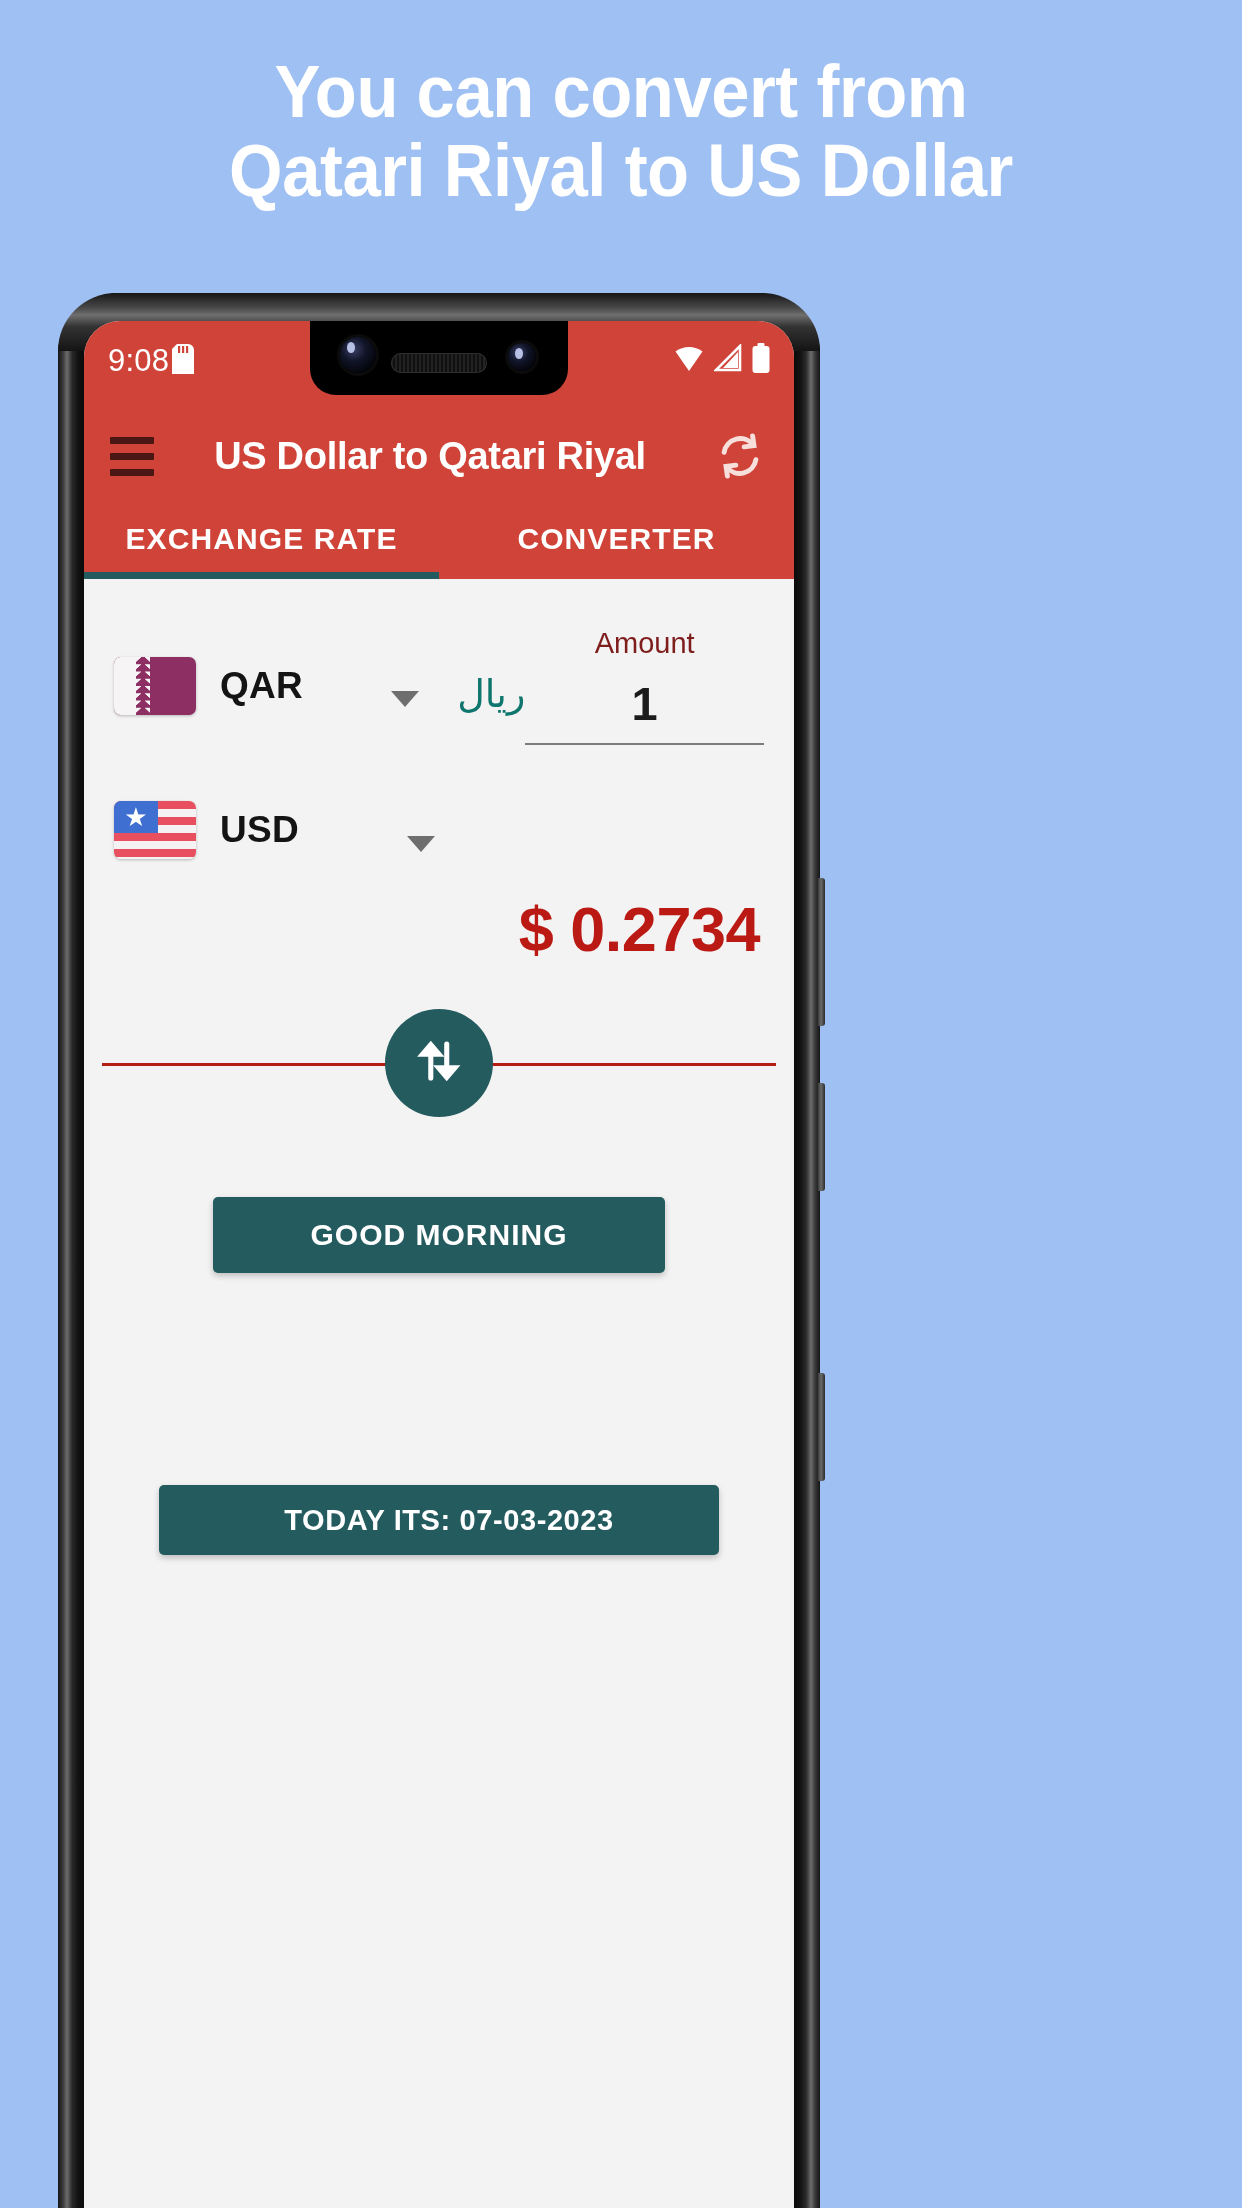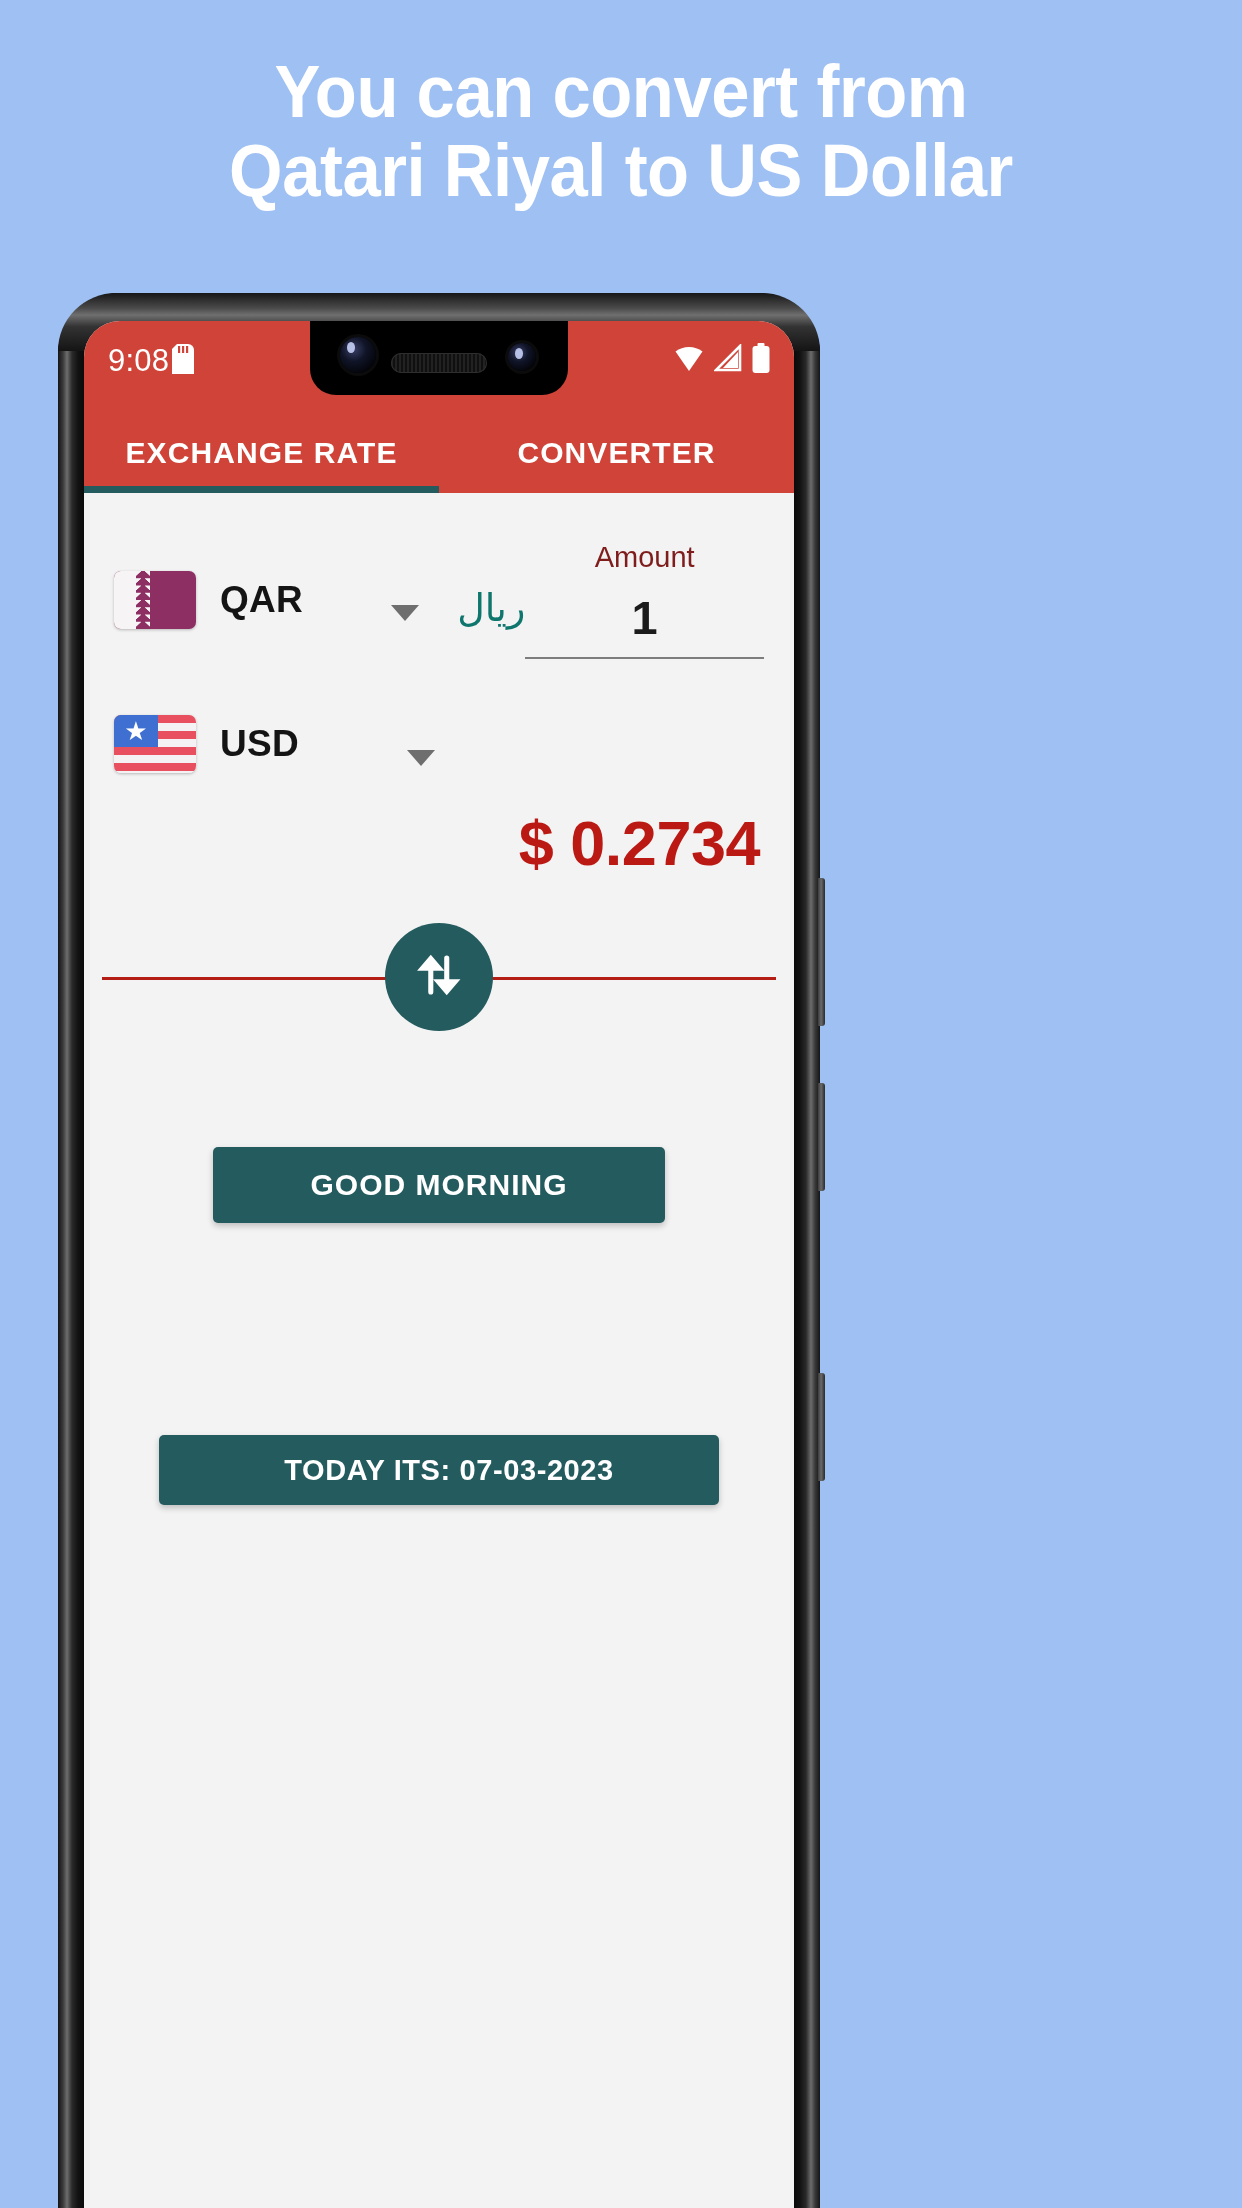--- a/index.html
+++ b/index.html
@@ -207,21 +207,21 @@
 
   .btn{
     display:block; margin:0 auto;
     background:#245B5E; color:#FFFFFF;
     border:none; border-radius:5px;
     font-family:"Liberation Sans", sans-serif;
     font-weight:bold; letter-spacing:1px;
     box-shadow:0 3px 6px rgba(0,0,0,.22);
     cursor:pointer;
   }
-  .btn-greeting{ width:452px; height:76px; font-size:30px; margin-top:116px; }
+  .btn-greeting{ width:452px; height:76px; font-size:30px; margin-top:80px; }
   .btn-date{ width:560px; height:70px; font-size:29px; margin-top:212px; letter-spacing:.6px;padding-left:20px; }
 </style>
 </head>
 <body>
 
 <div class="headline">You can convert from
 Qatari Riyal to US Dollar</div>
 
 <div class="device">
   <div class="device-top-gloss"></div>
@@ -268,20 +268,36 @@
         </span>
         <span class="ic">
           <svg width="18" height="30" viewBox="0 0 18 30">
               <rect x="5.5" y="0" width="7" height="4" rx="1" fill="#fff"></rect>
               <rect x="0.5" y="3" width="17" height="27" rx="3" fill="#fff"></rect>
             </svg>
         </span>
       </div>
     </div>
 
+    <div class="appbar">
+      <div class="hamburger">
+        <span></span>
+          <span></span>
+          <span></span>
+      </div>
+      <div class="appbar-title">US Dollar to Qatari Riyal</div>
+      <span class="refresh-icon">
+        <svg width="56" height="56" viewBox="0 0 24 24" fill="none" stroke="#F7DFDC" stroke-width="2.1" stroke-linecap="round">
+          <path d="M17.6 7.2A7 7 0 0 0 5.2 10.4"></path>
+          <path d="M6.4 16.8A7 7 0 0 0 18.8 13.6"></path>
+          <path d="M17.4 3.4 18 7.6l-4.2.5"></path>
+          <path d="M6.6 20.6 6 16.4l4.2-.5"></path>
+        </svg>
+      </span>
+    </div>
 
     <div class="tabs">
       <div class="tab">EXCHANGE RATE</div>
       <div class="tab">CONVERTER</div>
       <div class="tab-underline"></div>
     </div>
 
     <div class="body">
 
       <div class="row row-from">

